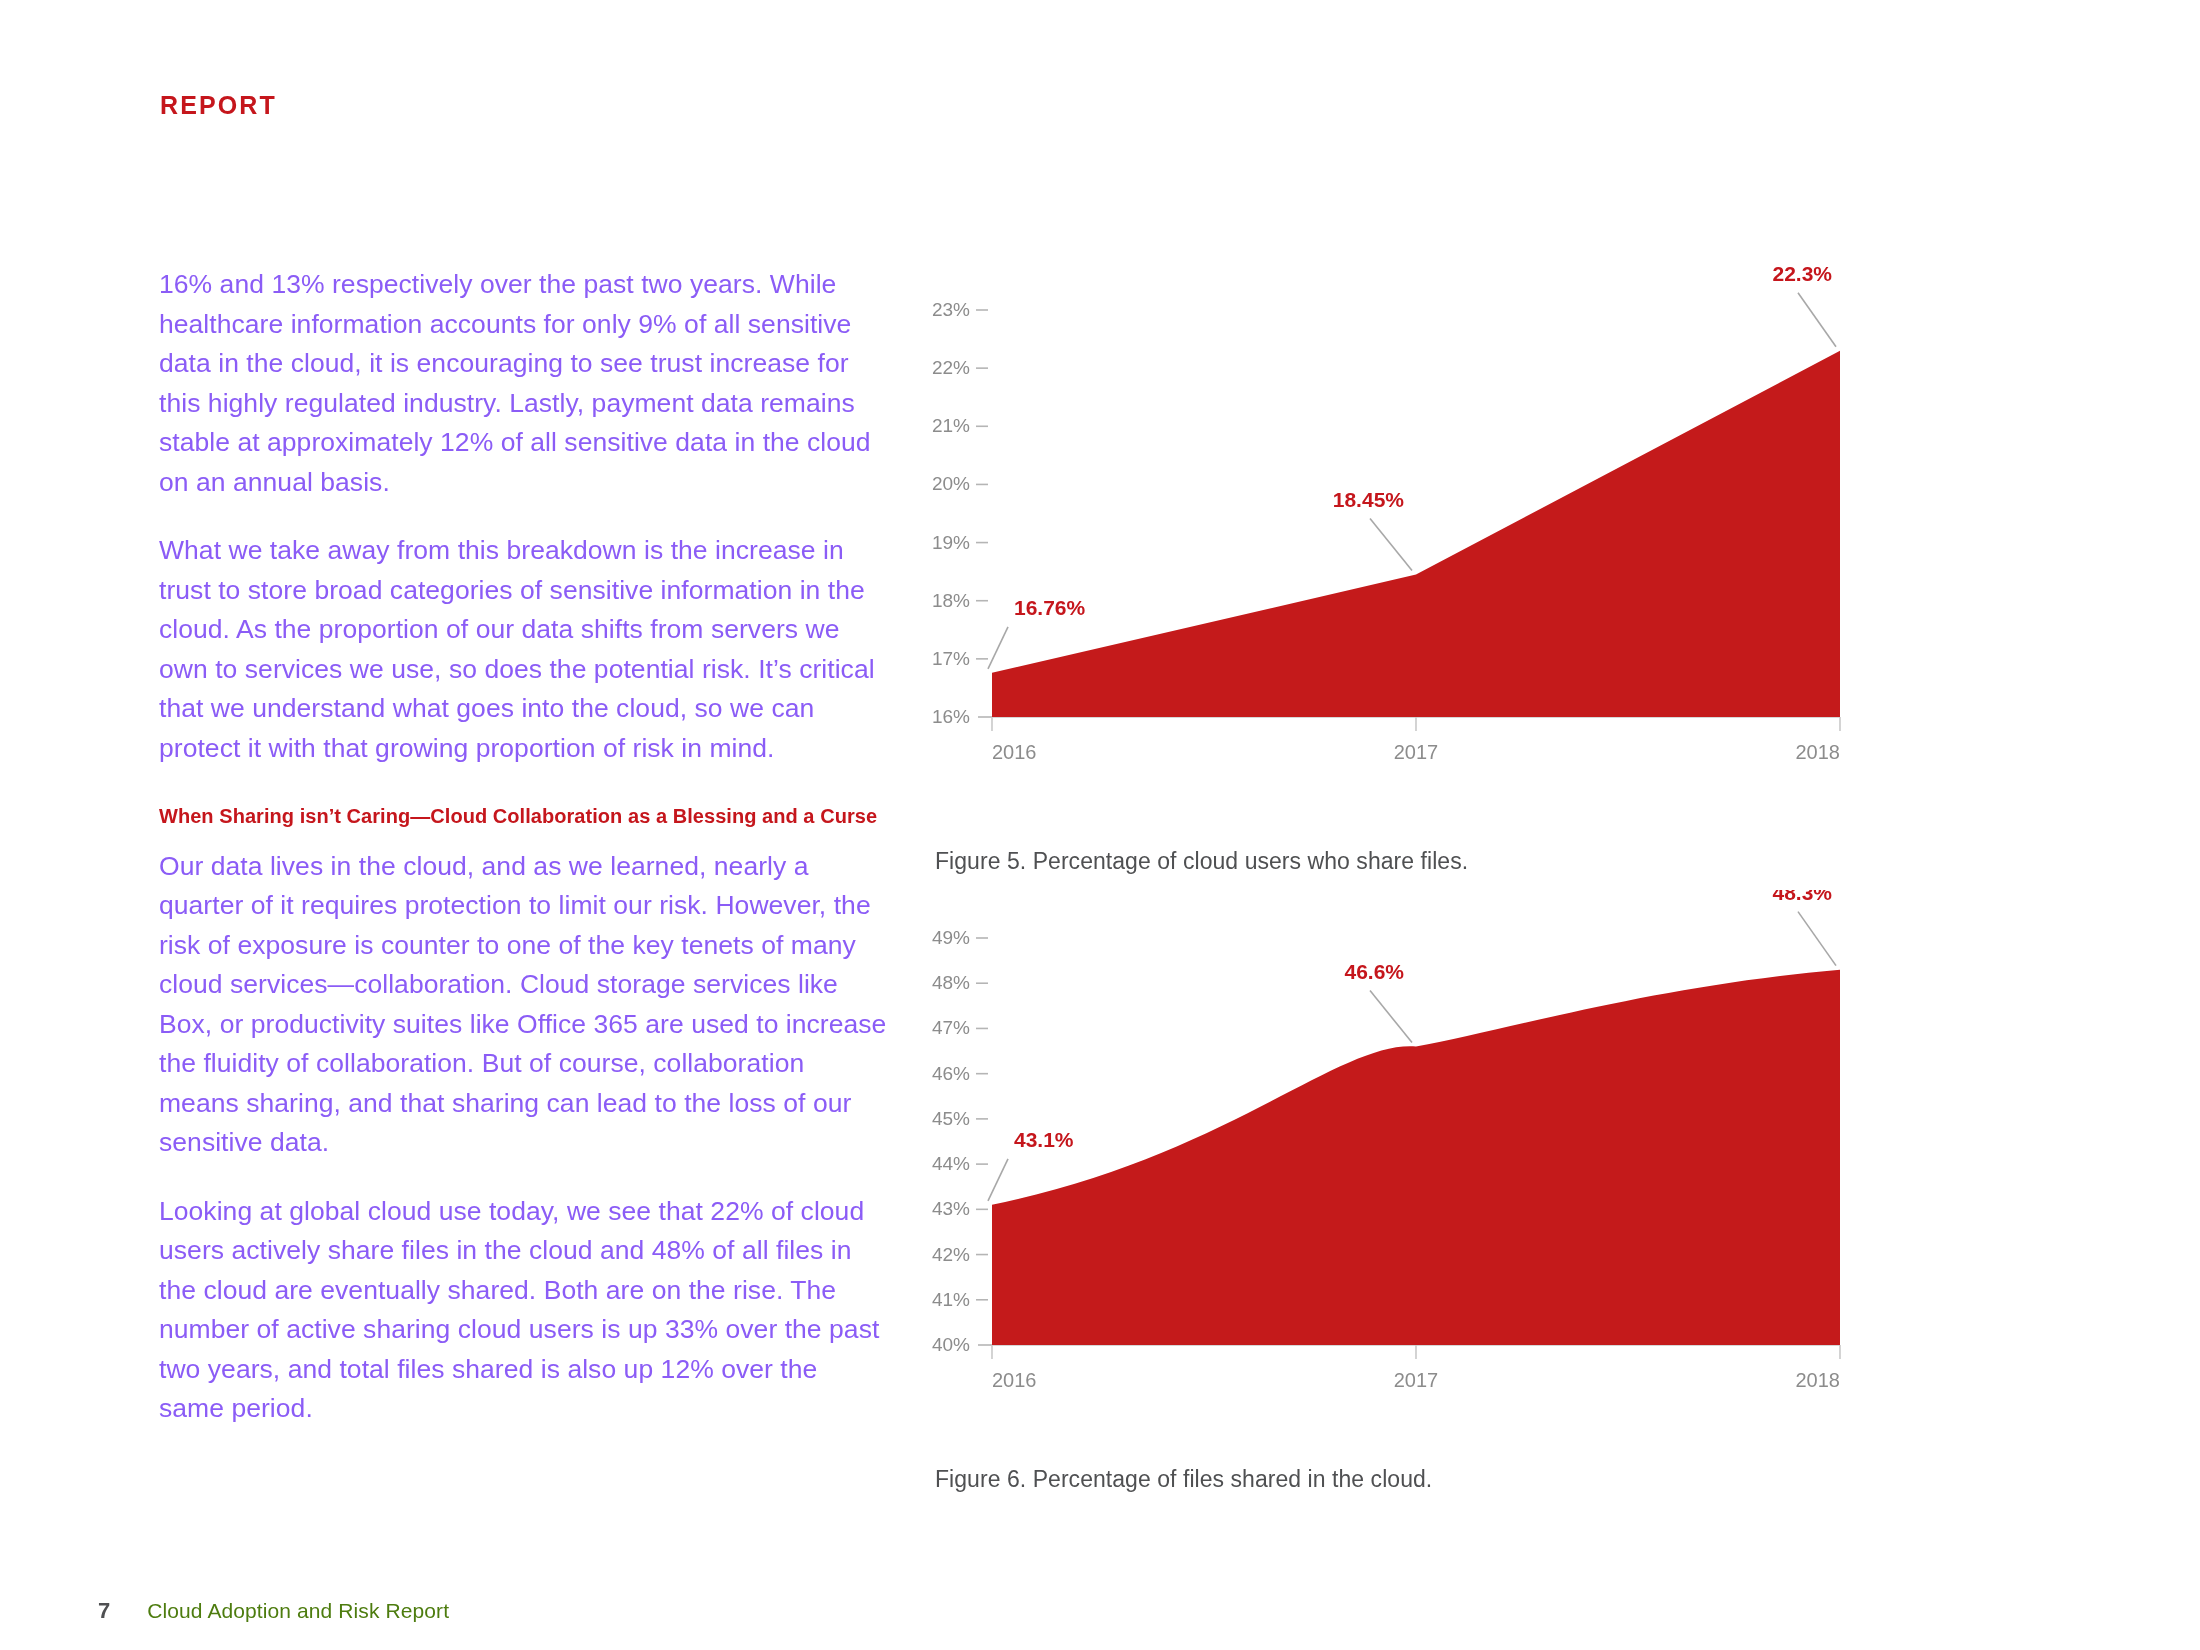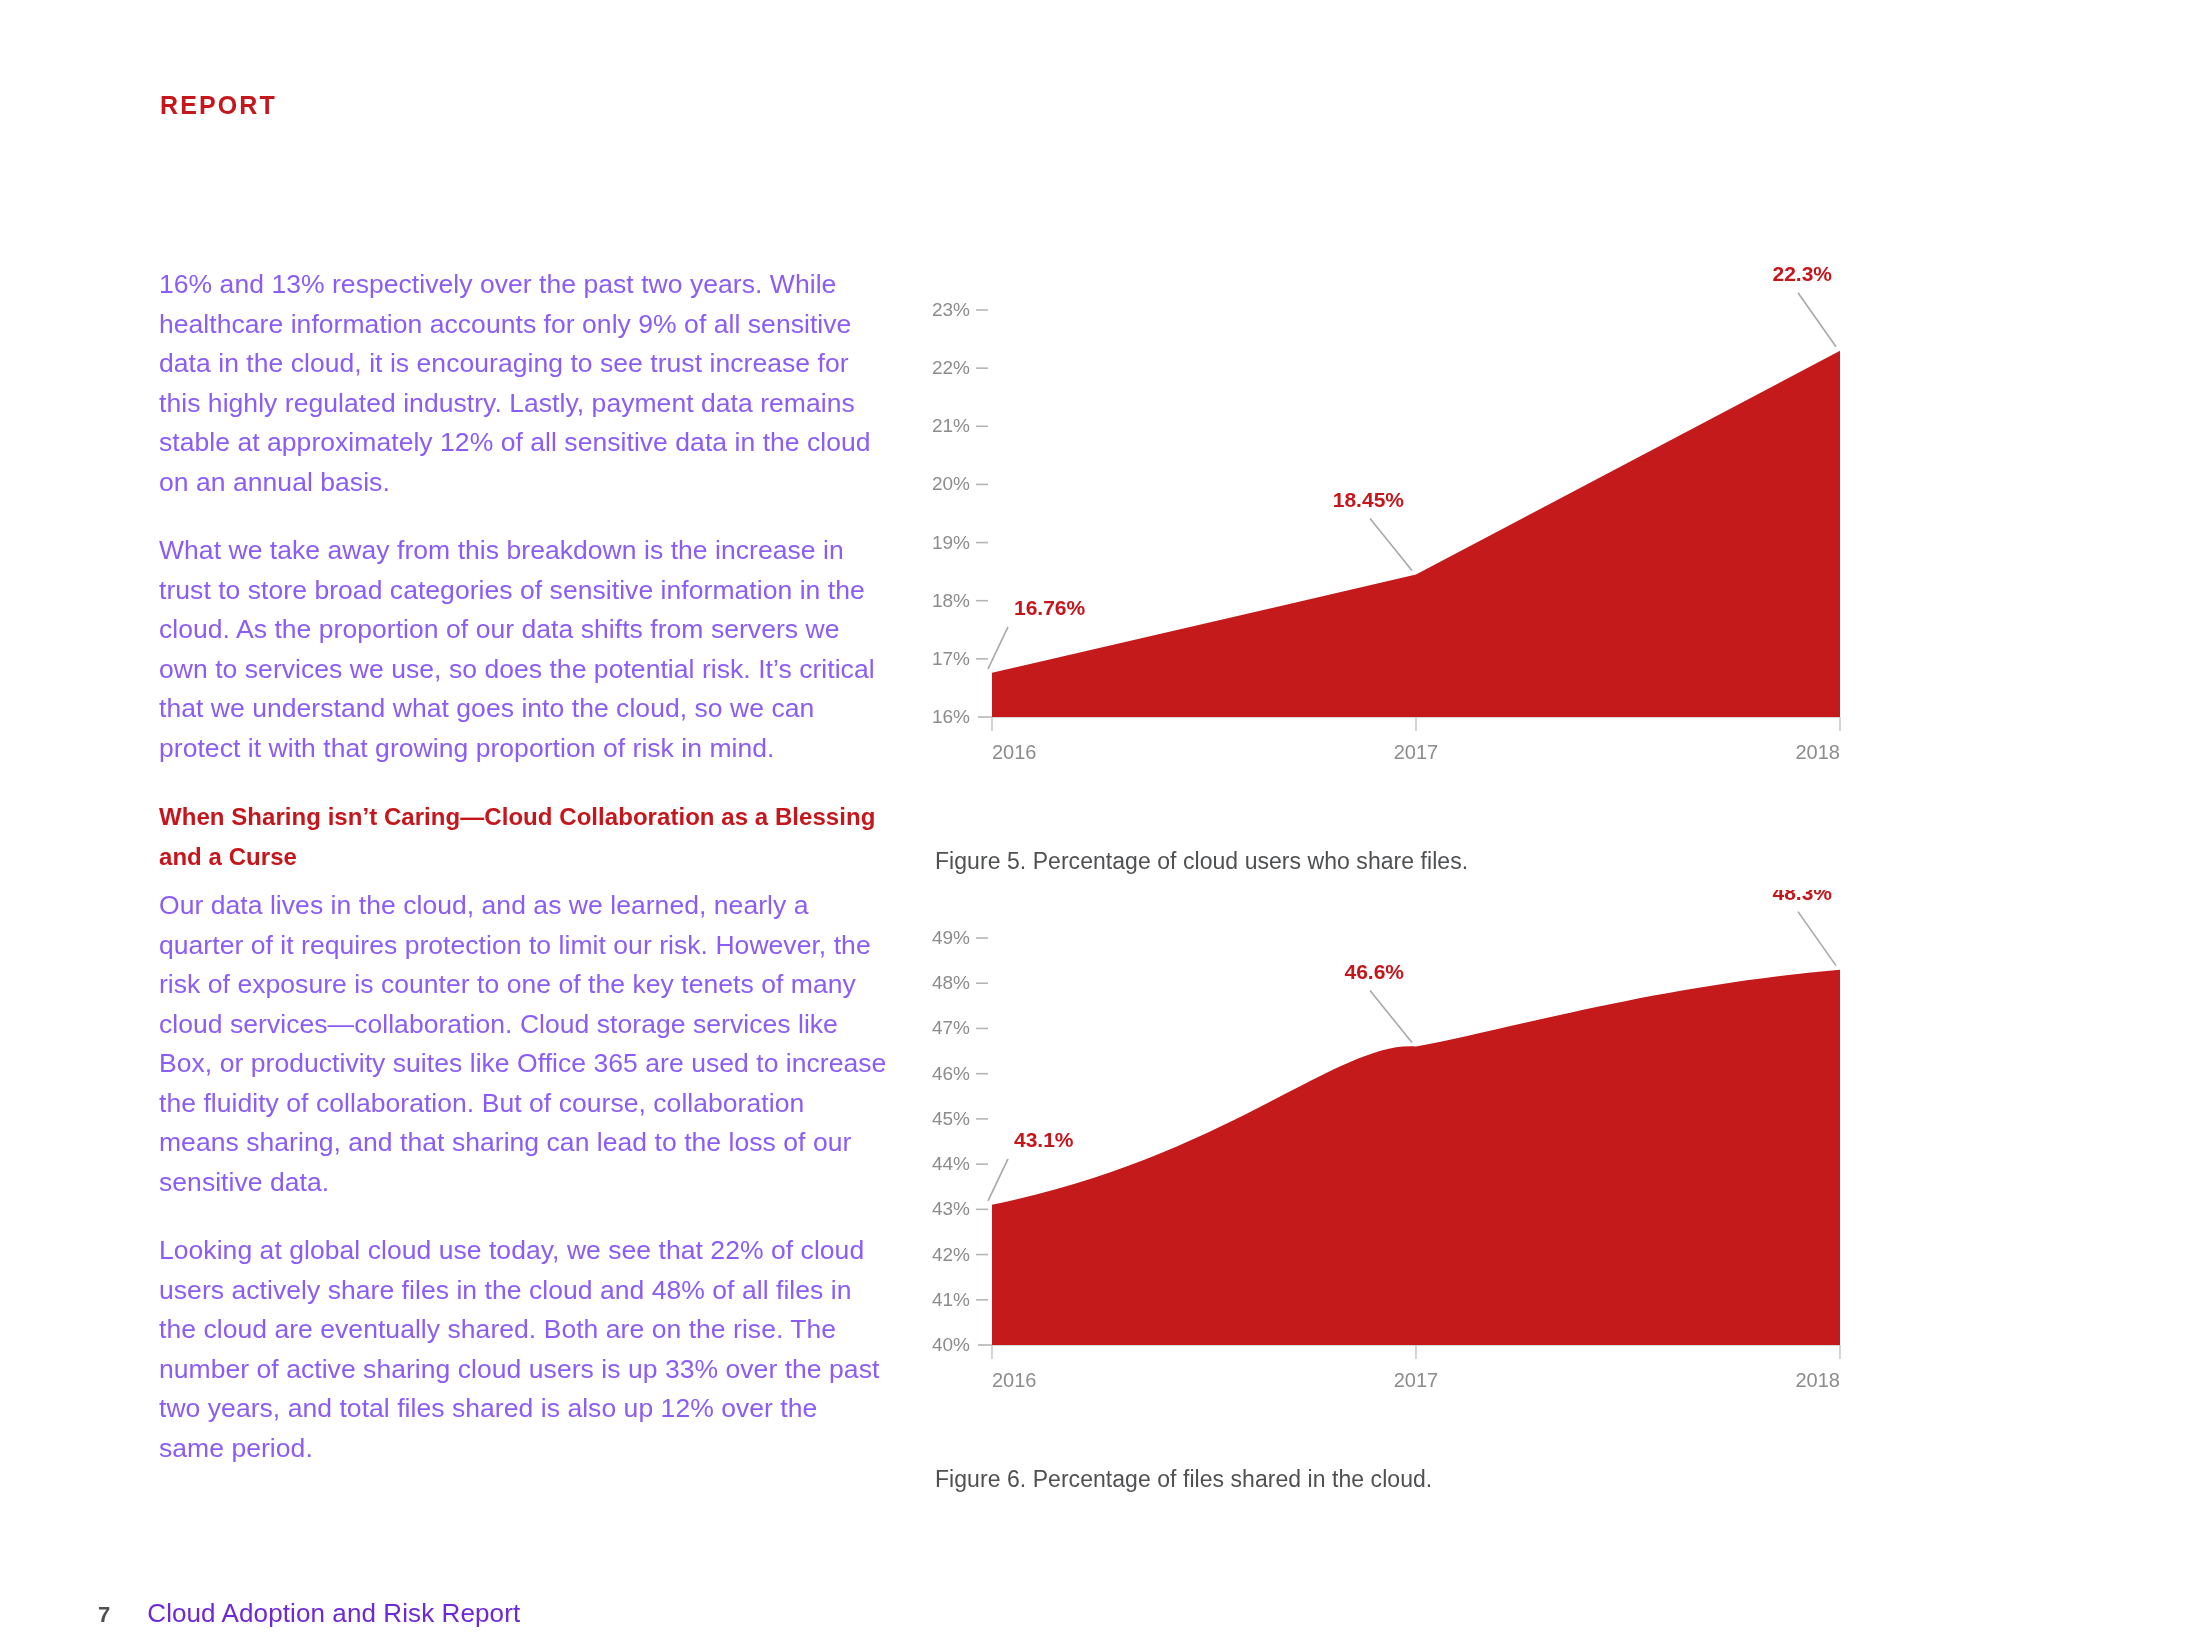--- a/index.html
+++ b/index.html
@@ -41,21 +41,21 @@
   }
   .para {
     font-size: 26.5px;
     line-height: 39.5px;
     color: #8b5cf6;
     margin: 0 0 29px 0;
     letter-spacing: 0.05px;
     font-weight: 400;
   }
   .section-heading {
-    font-size: 24px;
+    font-size: 20px;
     line-height: 39.5px;
     font-weight: 700;
     color: #C5161C;
     margin: 14px 0 10px 0;
     letter-spacing: 0.05px;
   }
 
   
   .figure {
     position: absolute;
@@ -84,23 +84,23 @@
     display: flex;
     align-items: baseline;
     gap: 37px;
   }
   .footer-page-num {
     font-size: 22px;
     font-weight: 700;
     color: #4F5052;
   }
   .footer-title {
-    font-size: 26px;
+    font-size: 21px;
     font-weight: 400;
-    color: #6d28d9;
+    color: #4d7c0f;
     letter-spacing: 0.1px;
   }
 
   
   .axis-label {
     font-family: "Liberation Sans", sans-serif;
     font-size: 19px;
     fill: #8C8C8C;
   }
   .axis-label-x {

